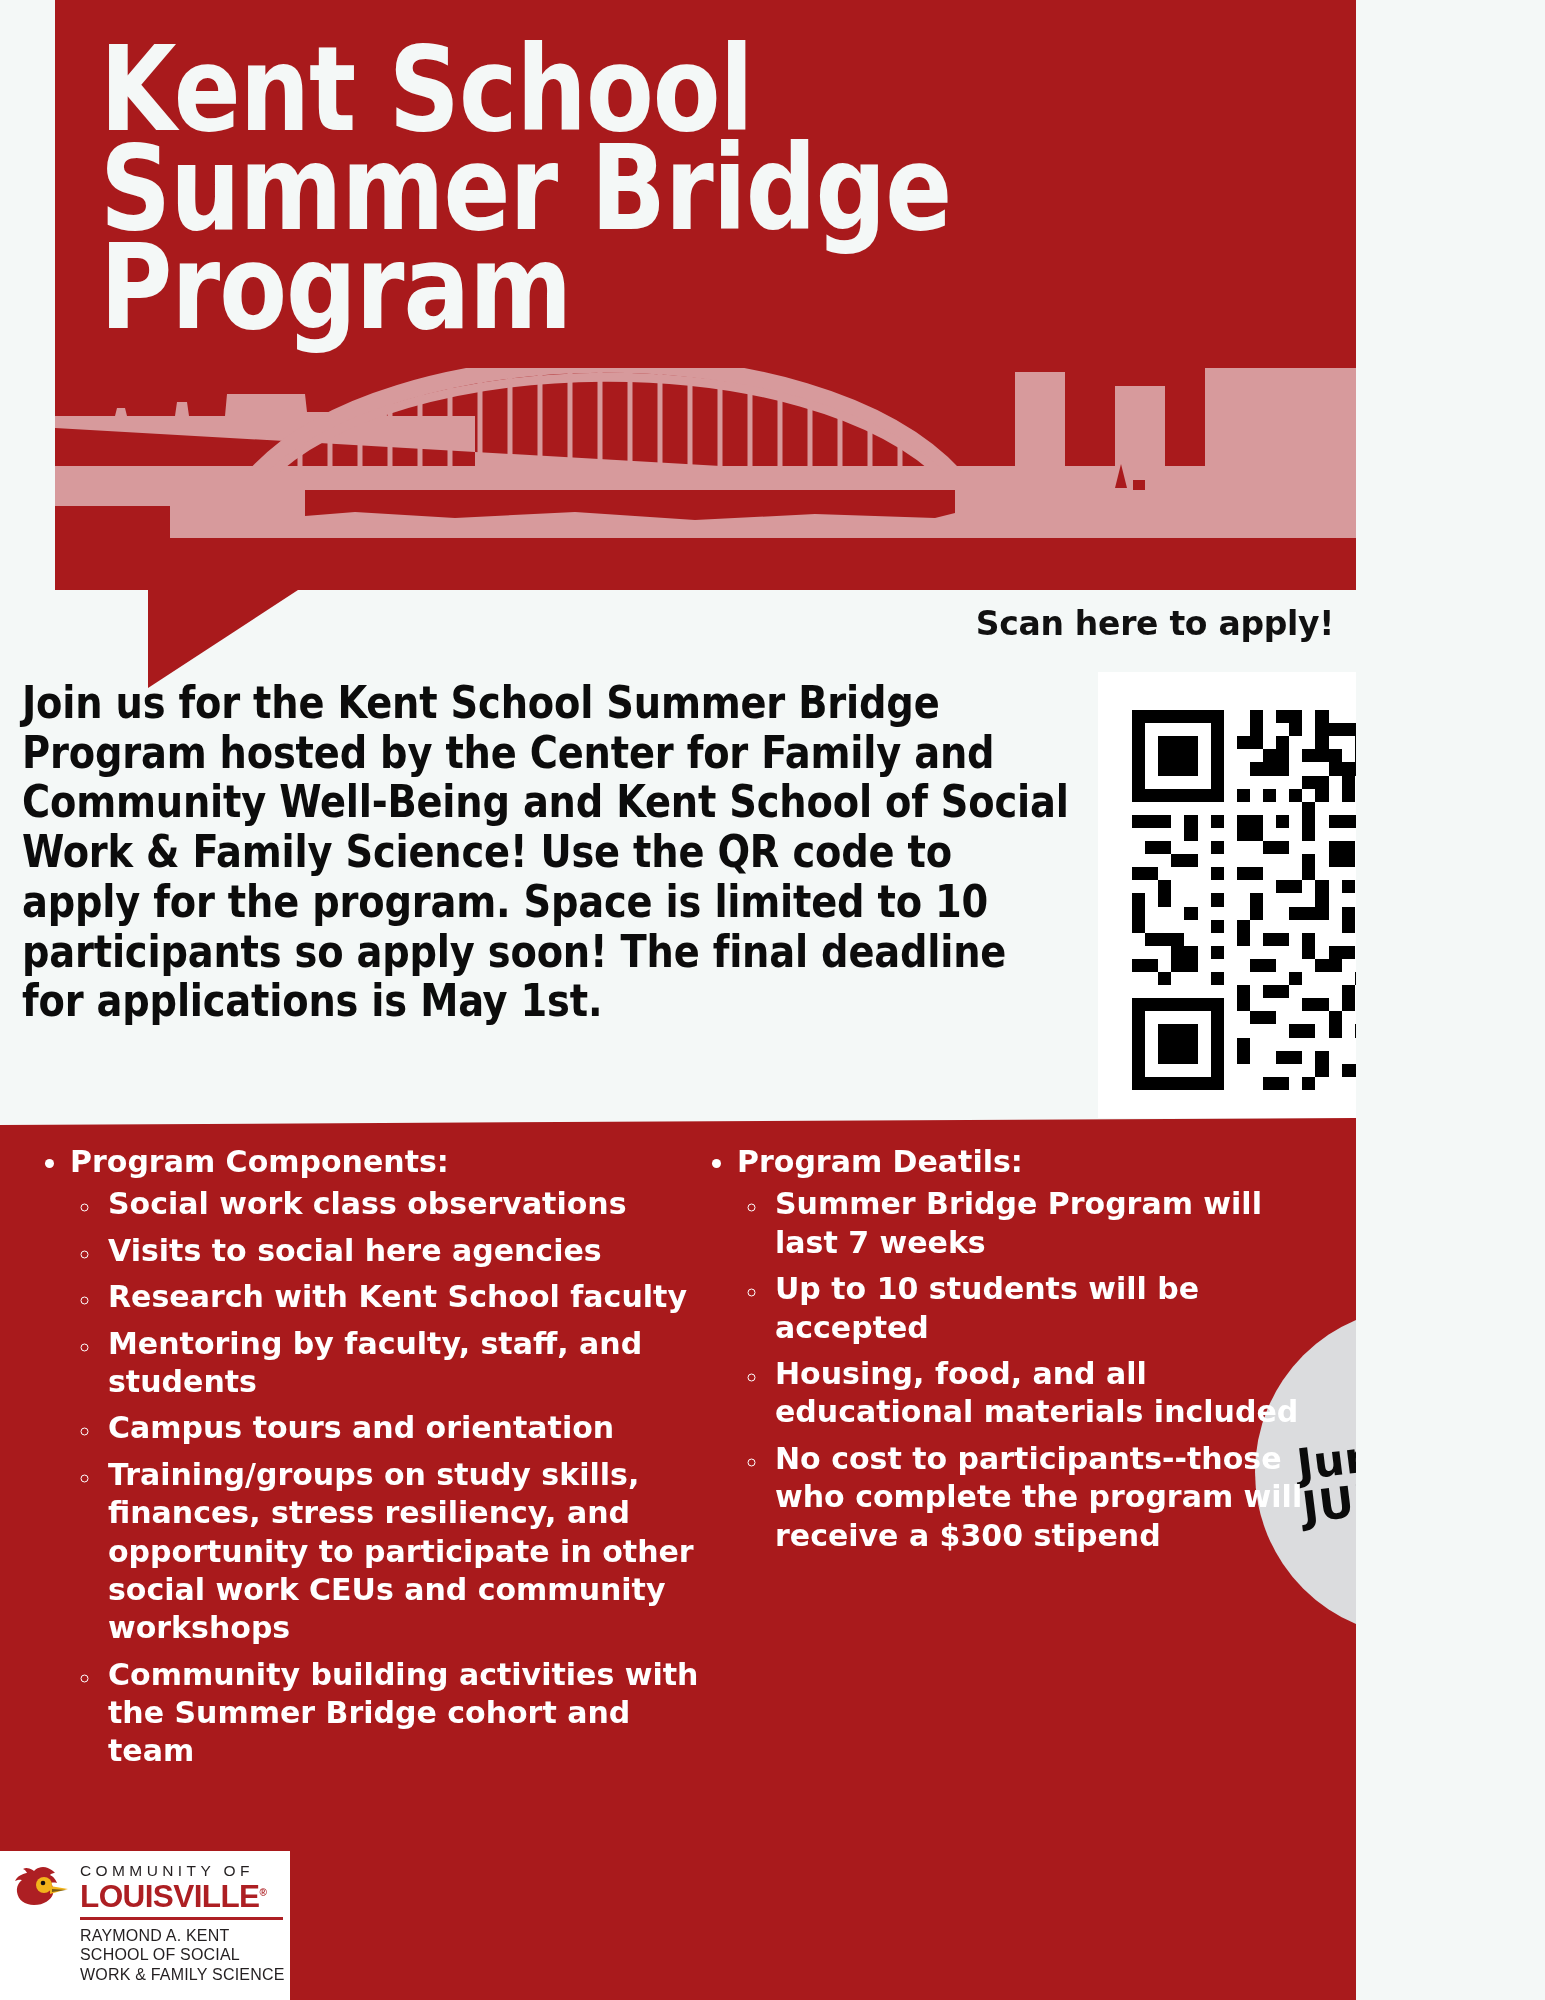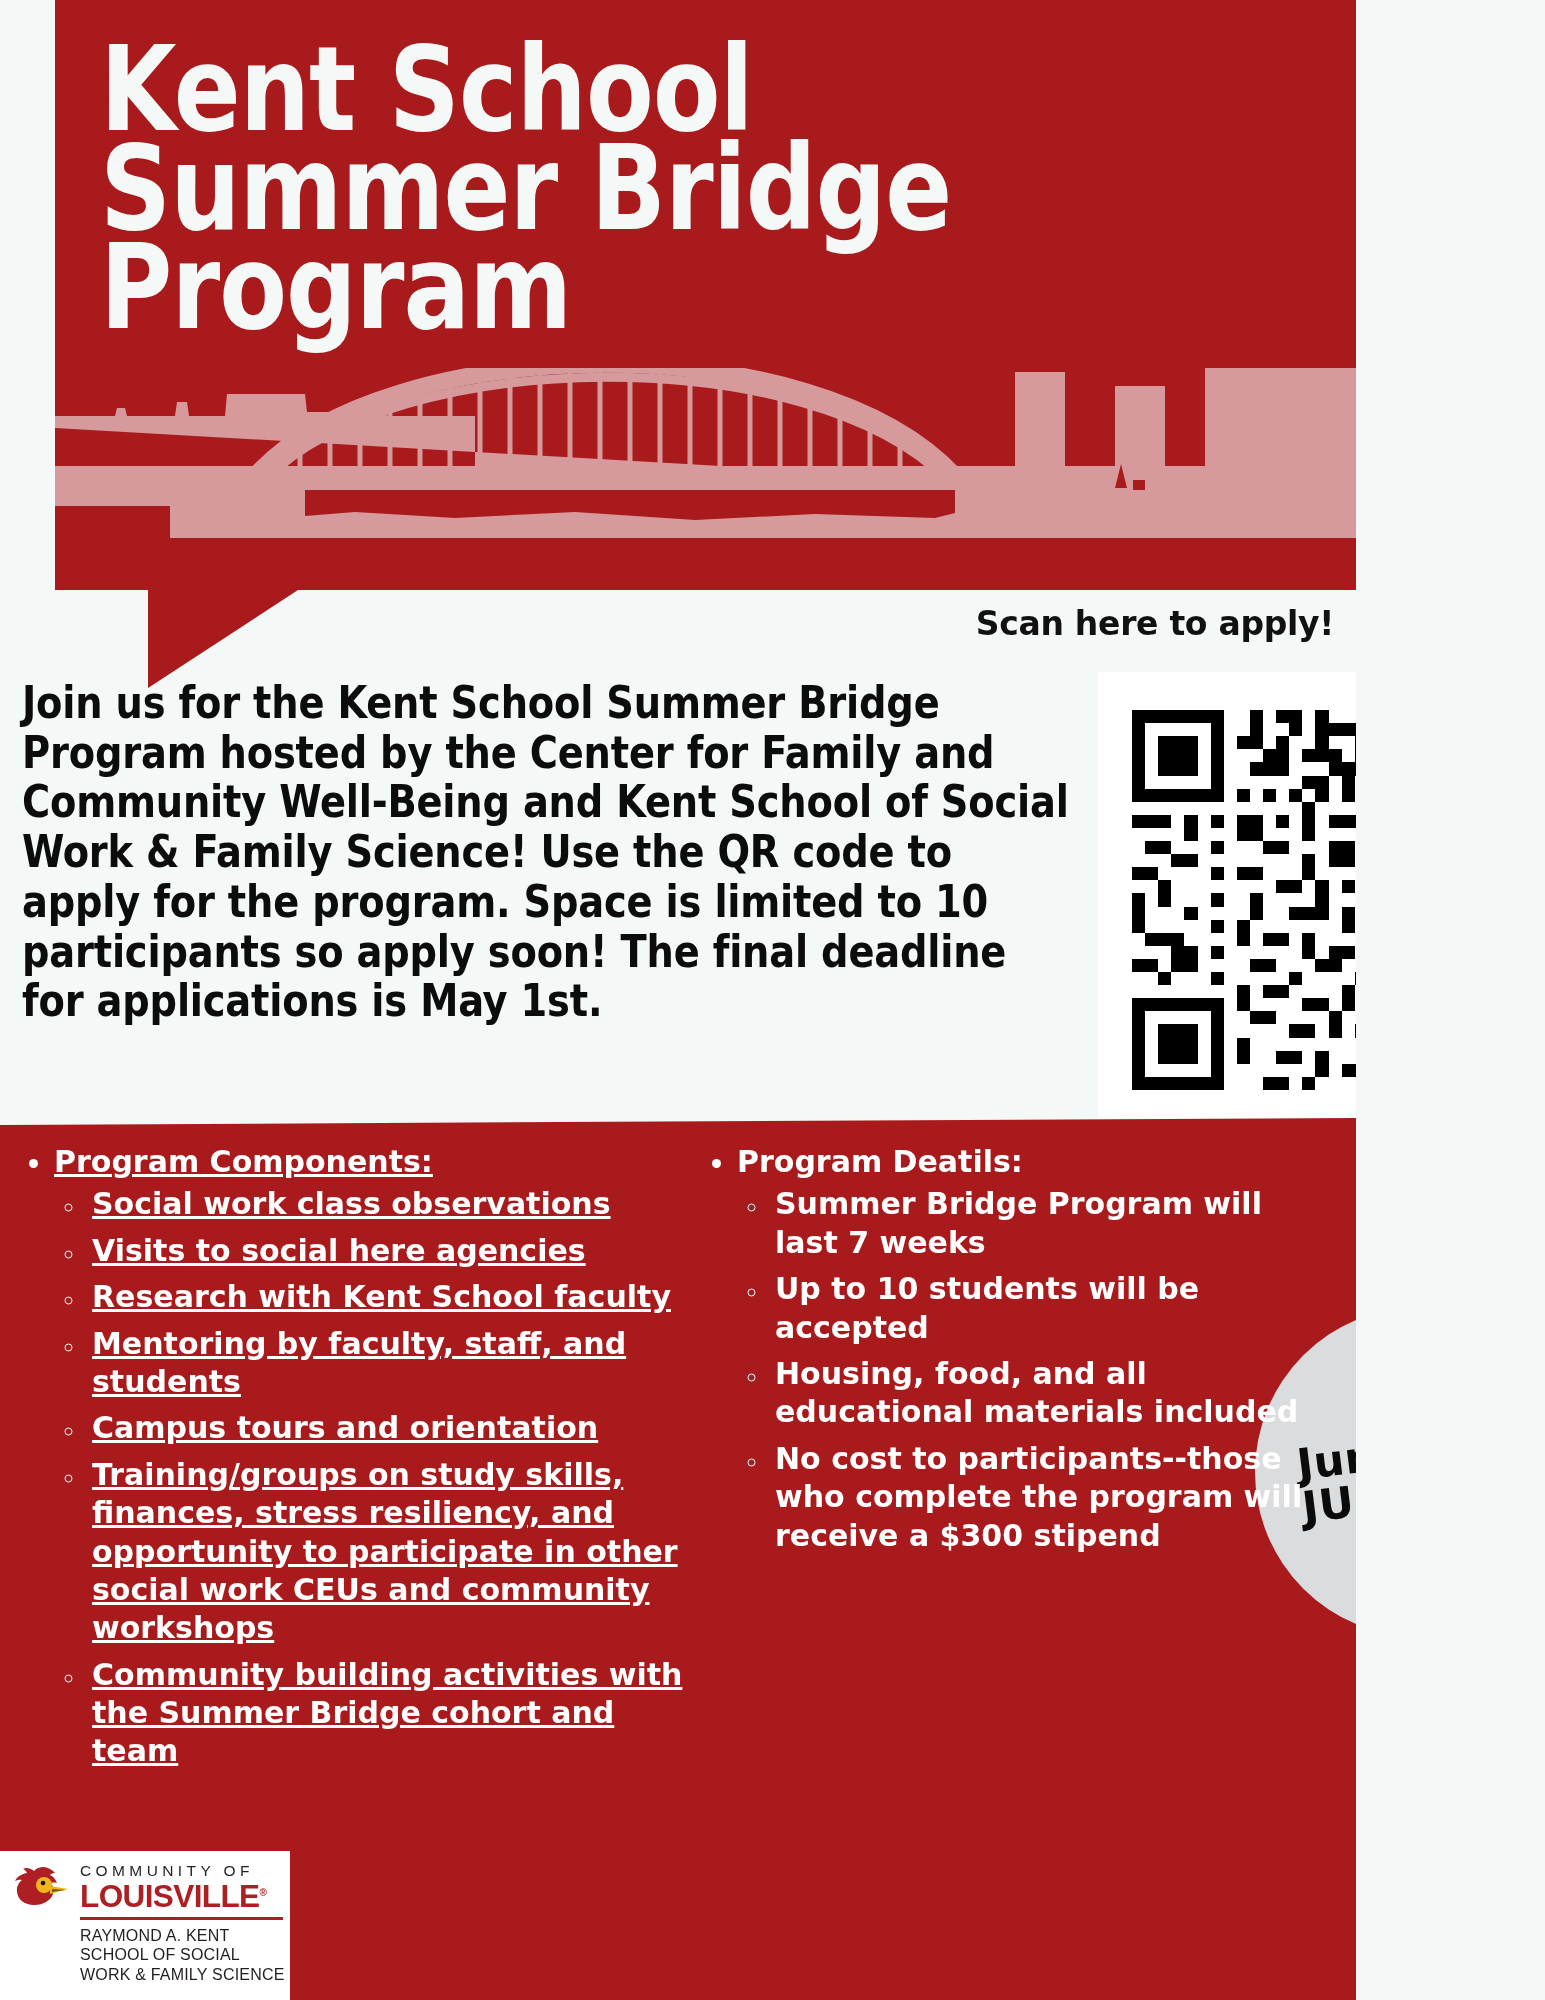--- a/index.html
+++ b/index.html
@@ -104,21 +104,21 @@
     position:absolute;left:0;top:26px;width:1545px;
     display:flex;
   }
   .col{
     color:#ffffff;
     font-family:"DejaVu Sans","Liberation Sans",sans-serif;
     font-weight:bold;
     font-size:30px;
     line-height:1.28;
   }
-  .col-left{width:700px;padding-left:18px;box-sizing:border-box;text-decoration:underline;}
+  .col-left{width:700px;padding-left:34px;box-sizing:border-box;}
   .col-right{width:620px;padding-left:1px;box-sizing:border-box;}
   ul.lvl1{margin:0;padding-left:36px;list-style:disc;}
   ul.lvl1>li{margin:0 0 2px 0;}
   ul.lvl2{margin:4px 0 0 0;padding-left:32px;list-style:circle;}
   ul.lvl2>li{margin:0 0 8px 0;padding-left:6px;}
   ul.lvl2>li::marker{font-size:0.78em;}
 
   
   .footer{
     position:absolute;left:0;top:1845px;width:1545px;height:155px;

